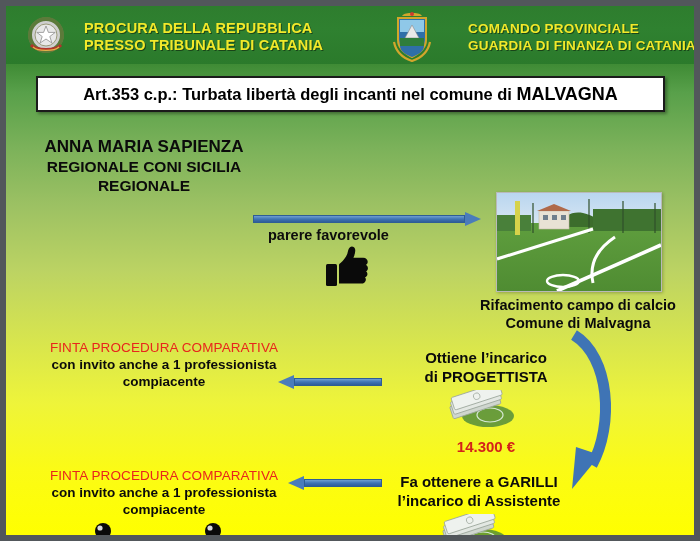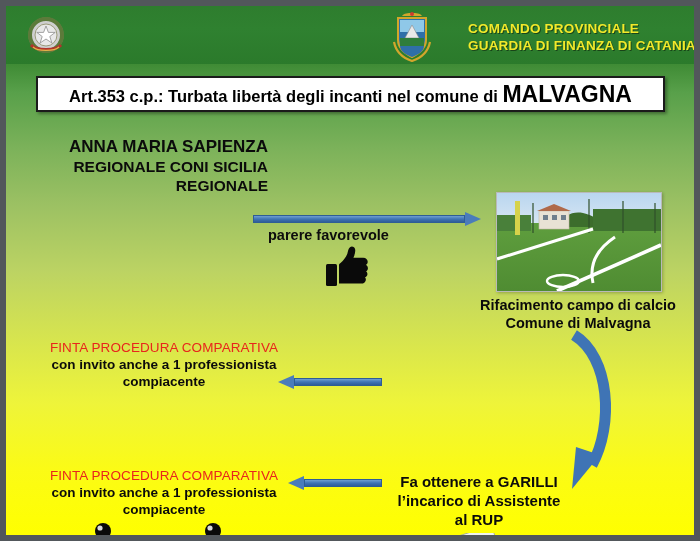--- a/index.html
+++ b/index.html
@@ -66,25 +66,25 @@
   #title-box{
     position:absolute;left:30px;top:12px;width:625px;height:32px;
     background:#ffffff;
     border:2.5px solid #1b1b1b;
     box-shadow:2px 2px 3px rgba(0,0,0,.35);
     display:flex;align-items:center;justify-content:center;
   }
   #title-text{
     font-size:16.5px;font-weight:bold;color:#000;white-space:nowrap;
   }
-  #title-text .big{font-size:23px;margin-top:12px;}
+  #title-text .big{font-size:18px;margin-top:12px;}
 
   
   #actor-block{
-    position:absolute;left:14px;top:72px;width:248px;text-align:right;
+    position:absolute;left:14px;top:72px;width:248px;text-align:center;
     color:#0b0b0b;
   }
   #actor-name{font-size:17px;font-weight:bold;line-height:21px;}
   #actor-role{font-size:15.5px;font-weight:bold;line-height:19px;}
 
   
   .arrow-h{position:absolute;height:14px;}
   .arrow-h .shaft{
     position:absolute;top:3px;height:8px;
     background:linear-gradient(180deg,#6f9fd0 0%,#3f74b5 50%,#2f5d99 100%);
@@ -170,20 +170,24 @@
 
     <svg id="emblem-rep" viewBox="0 0 44 40">
       <ellipse cx="22" cy="19" rx="17" ry="17" fill="#cfcfcf" stroke="#8c8c6a" stroke-width="1.2"></ellipse>
       <path d="M6 19a16 16 0 0 1 32 0a16 16 0 0 1-32 0" fill="none" stroke="#5c7a3a" stroke-width="4"></path>
       <circle cx="22" cy="19" r="11" fill="#e8e8e8" stroke="#9a9a7a" stroke-width="1"></circle>
       <polygon points="22,10 24.4,16.4 31.2,16.4 25.8,20.5 27.9,27 22,23 16.1,27 18.2,20.5 12.8,16.4 19.6,16.4" fill="#ffffff" stroke="#8d8d8d" stroke-width="0.8"></polygon>
       <path d="M7 29c5 6 25 6 30 0" fill="none" stroke="#b2332b" stroke-width="3"></path>
       <path d="M9 31c4.5 4.5 21.5 4.5 26 0" fill="none" stroke="#e0b84a" stroke-width="1.2"></path>
     </svg>
 
+    <div class="hdr-text" id="hdr-left-text">
+      <div>PROCURA DELLA REPUBBLICA</div>
+      <div>PRESSO TRIBUNALE DI CATANIA</div>
+    </div>
 
     <svg id="emblem-gdf" viewBox="0 0 48 50">
       <path d="M10 6h28v22c0 9-8 14-14 17-6-3-14-8-14-17z" fill="#2f6fa8" stroke="#d2a62c" stroke-width="2"></path>
       <path d="M12 8h24v12H12z" fill="#8fc8e8"></path>
       <polygon points="24,13 31,26 17,26" fill="#e9e9e9" stroke="#8a8a8a" stroke-width="0.6"></polygon>
       <rect x="12" y="26" width="24" height="8" fill="#2f7d3b"></rect>
       <path d="M12 34h24c0 6-7 9-12 11-5-2-12-5-12-11z" fill="#2f6fa8"></path>
       <path d="M14 4c2-3 6-3 10-3s8 0 10 3z" fill="#d2a62c"></path>
       <circle cx="24" cy="2" r="2" fill="#cf3b2f"></circle>
       <path d="M6 30c2 10 9 16 18 19 9-3 16-9 18-19" fill="none" stroke="#d2a62c" stroke-width="2.2"></path>
@@ -274,20 +278,35 @@
       <div class="proc-title">FINTA PROCEDURA COMPARATIVA</div>
       <div class="proc-sub">con invito anche a 1 professionista</div>
       <div class="proc-sub">compiacente</div>
     </div>
 
     <div class="arrow-h left" id="arrow-b1">
       <div class="shaft"></div>
       <div class="head"></div>
     </div>
 
+    <div class="right-block" id="right1">
+      <div class="rb-text">Ottiene l’incarico</div>
+      <div class="rb-text">di PROGETTISTA</div>
+      <svg class="money" viewBox="0 0 84 42">
+        <ellipse cx="44" cy="26" rx="26" ry="11" fill="#3e7f3e" opacity=".75"></ellipse>
+        <ellipse cx="46" cy="25" rx="13" ry="7" fill="none" stroke="#d8ead8" stroke-width="1.2"></ellipse>
+        <g transform="rotate(-18 34 20)">
+          <rect x="8" y="8" width="50" height="13" rx="1.5" fill="#cfd6cf" stroke="#9aa59a" stroke-width="0.8"></rect>
+          <rect x="10" y="4" width="50" height="13" rx="1.5" fill="#e3e8e3" stroke="#9aa59a" stroke-width="0.8"></rect>
+          <rect x="12" y="0" width="50" height="13" rx="1.5" fill="#eef2ee" stroke="#9aa59a" stroke-width="0.8"></rect>
+          <circle cx="37" cy="6.5" r="3.2" fill="none" stroke="#a9b2a9" stroke-width="0.9"></circle>
+        </g>
+      </svg>
+      <div class="amount">14.300 €</div>
+    </div>
 
     <div class="proc-block" id="proc2">
       <div class="proc-title">FINTA PROCEDURA COMPARATIVA</div>
       <div class="proc-sub">con invito anche a 1 professionista</div>
       <div class="proc-sub">compiacente</div>
       <div class="persons">
         <svg class="person" style="left:72px;top:0;" viewBox="0 0 34 40">
           <circle cx="17" cy="9" r="8" fill="#0a0a0a"></circle>
           <circle cx="14" cy="6" r="2.6" fill="#ffffff" opacity=".85"></circle>
           <path d="M2 40c0-10 6.7-17 15-17s15 7 15 17z" fill="#0a0a0a"></path>
@@ -304,21 +323,20 @@
     </div>
 
     <div class="arrow-h left" id="arrow-b2">
       <div class="shaft"></div>
       <div class="head"></div>
     </div>
 
     <div class="right-block" id="right2">
       <div class="rb-text">Fa ottenere a GARILLI</div>
       <div class="rb-text">l’incarico di Assistente</div>
-      <div class="rb-text">al RUP</div>
       <svg class="money" viewBox="0 0 84 42">
         <ellipse cx="44" cy="26" rx="26" ry="11" fill="#3e7f3e" opacity=".75"></ellipse>
         <ellipse cx="46" cy="25" rx="13" ry="7" fill="none" stroke="#d8ead8" stroke-width="1.2"></ellipse>
         <g transform="rotate(-18 34 20)">
           <rect x="8" y="8" width="50" height="13" rx="1.5" fill="#cfd6cf" stroke="#9aa59a" stroke-width="0.8"></rect>
           <rect x="10" y="4" width="50" height="13" rx="1.5" fill="#e3e8e3" stroke="#9aa59a" stroke-width="0.8"></rect>
           <rect x="12" y="0" width="50" height="13" rx="1.5" fill="#eef2ee" stroke="#9aa59a" stroke-width="0.8"></rect>
           <circle cx="37" cy="6.5" r="3.2" fill="none" stroke="#a9b2a9" stroke-width="0.9"></circle>
         </g>
       </svg>

